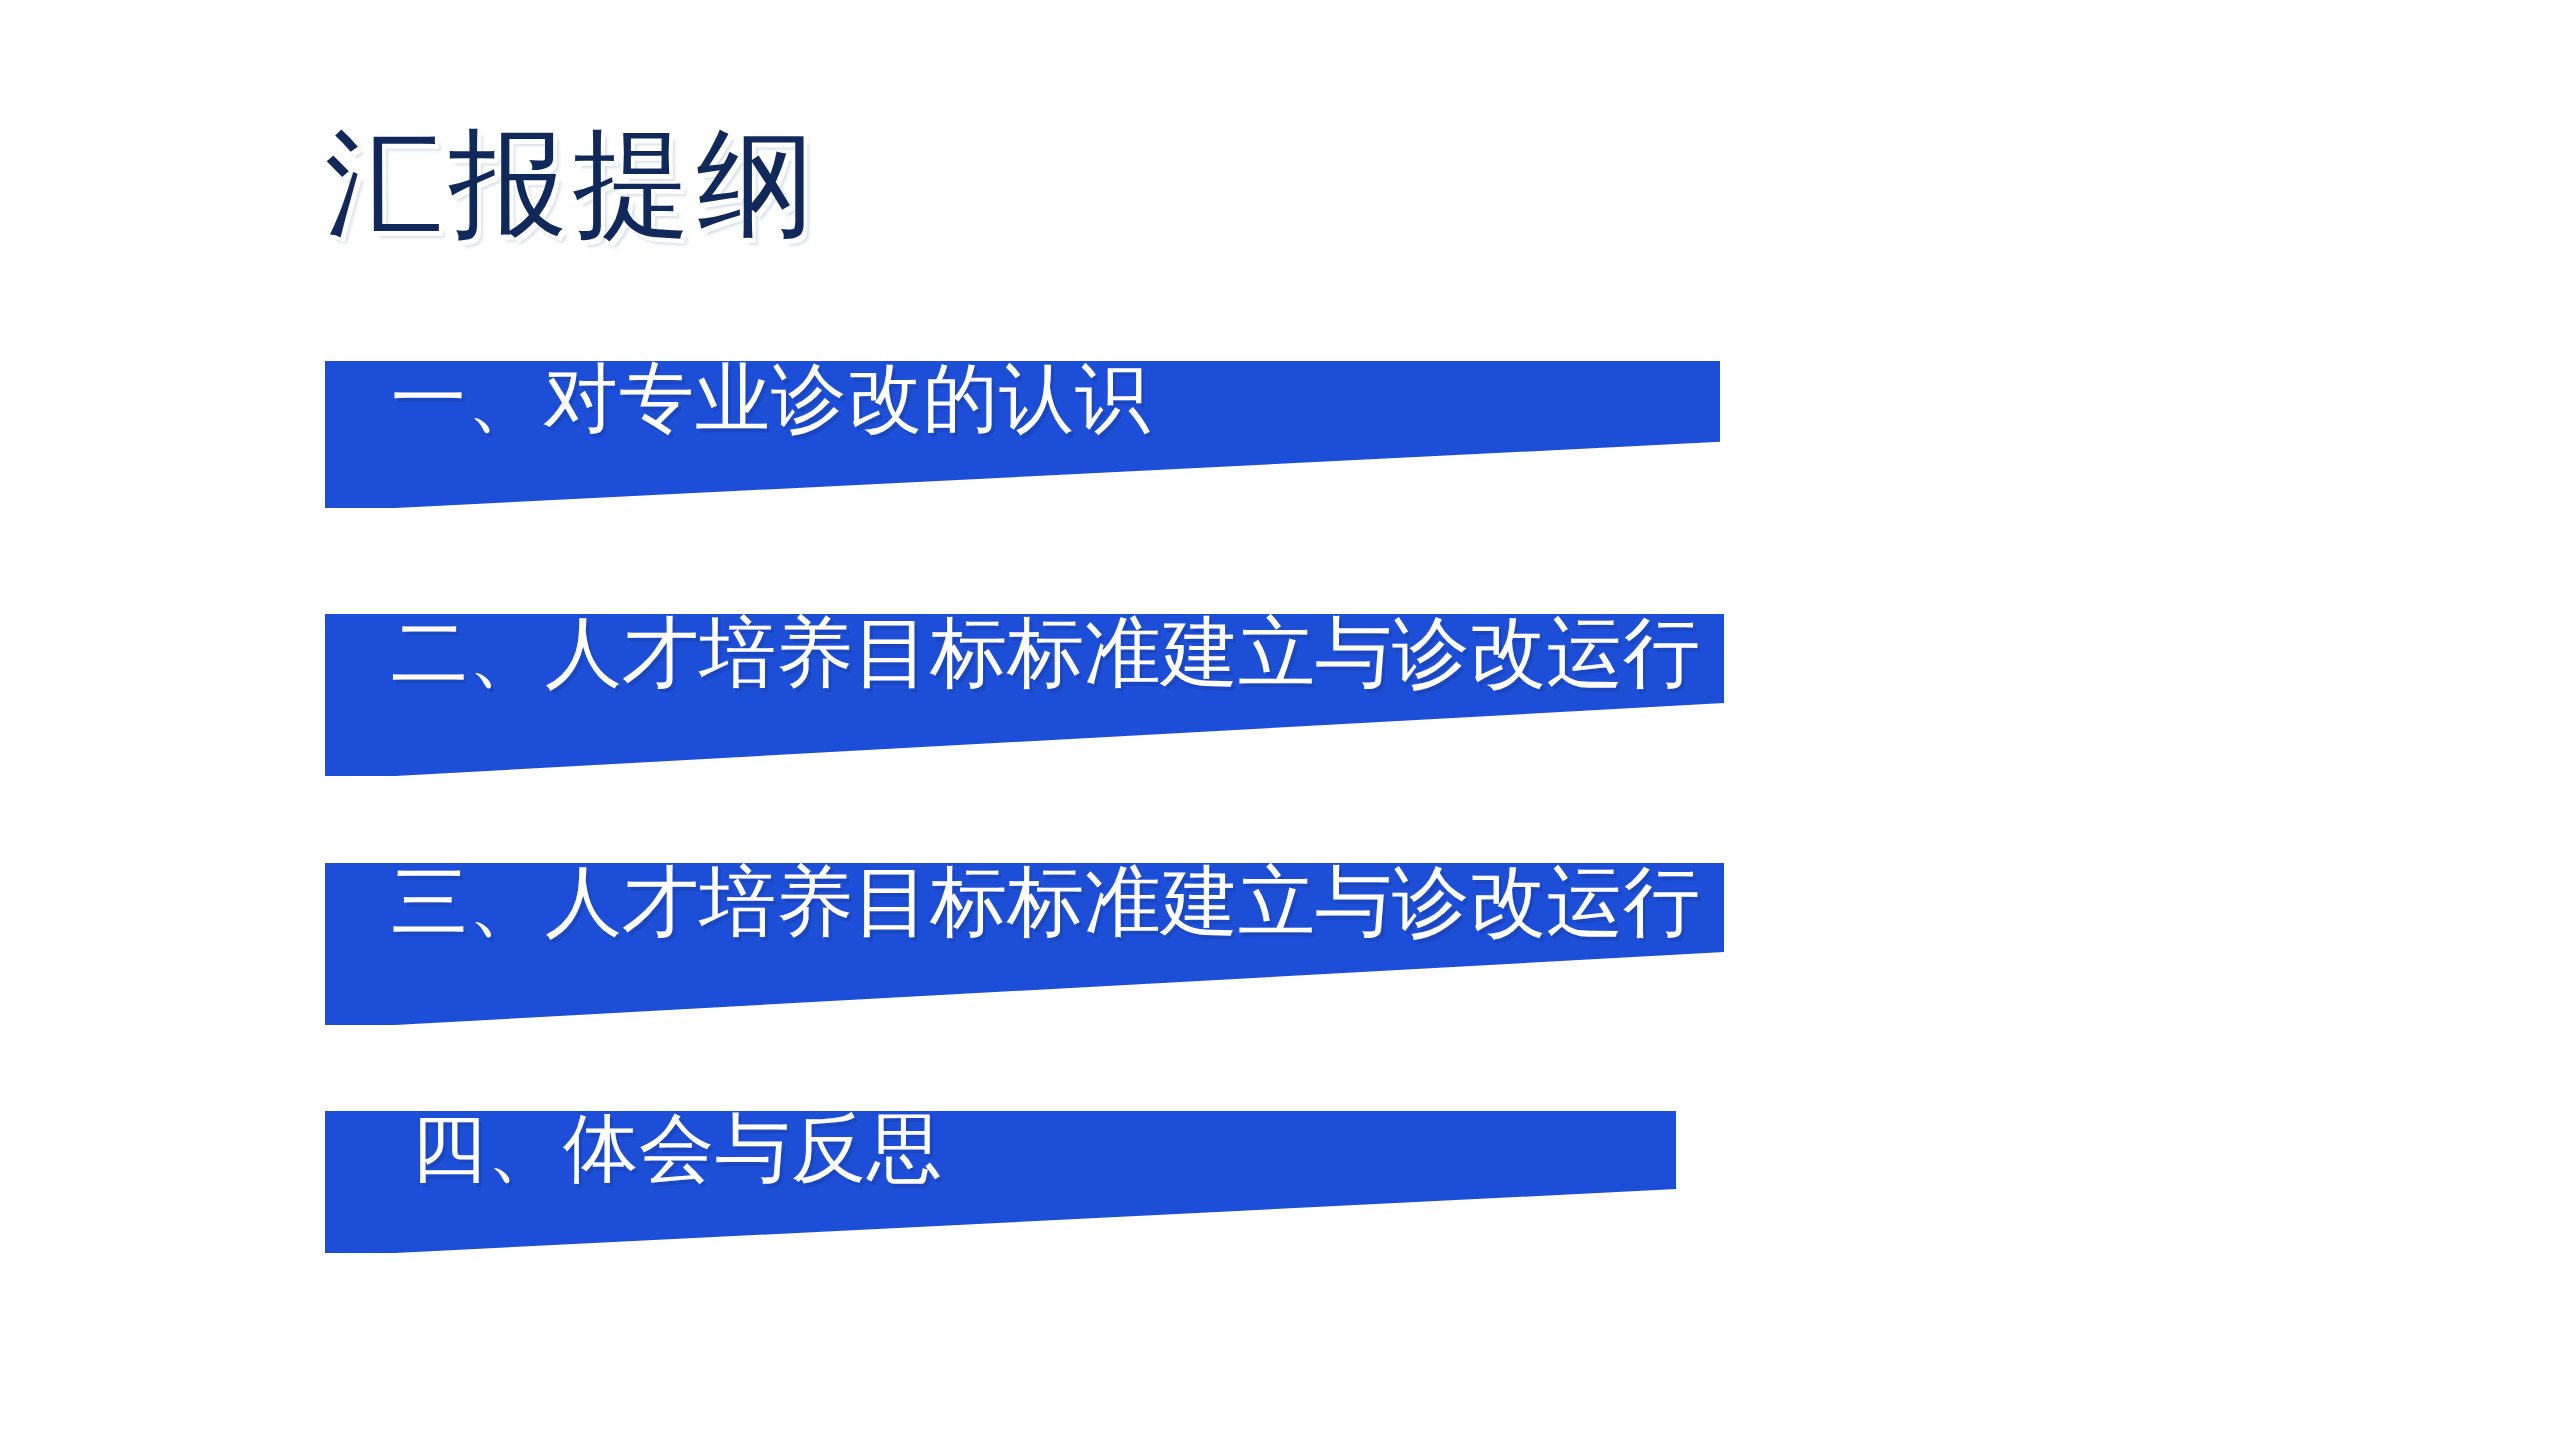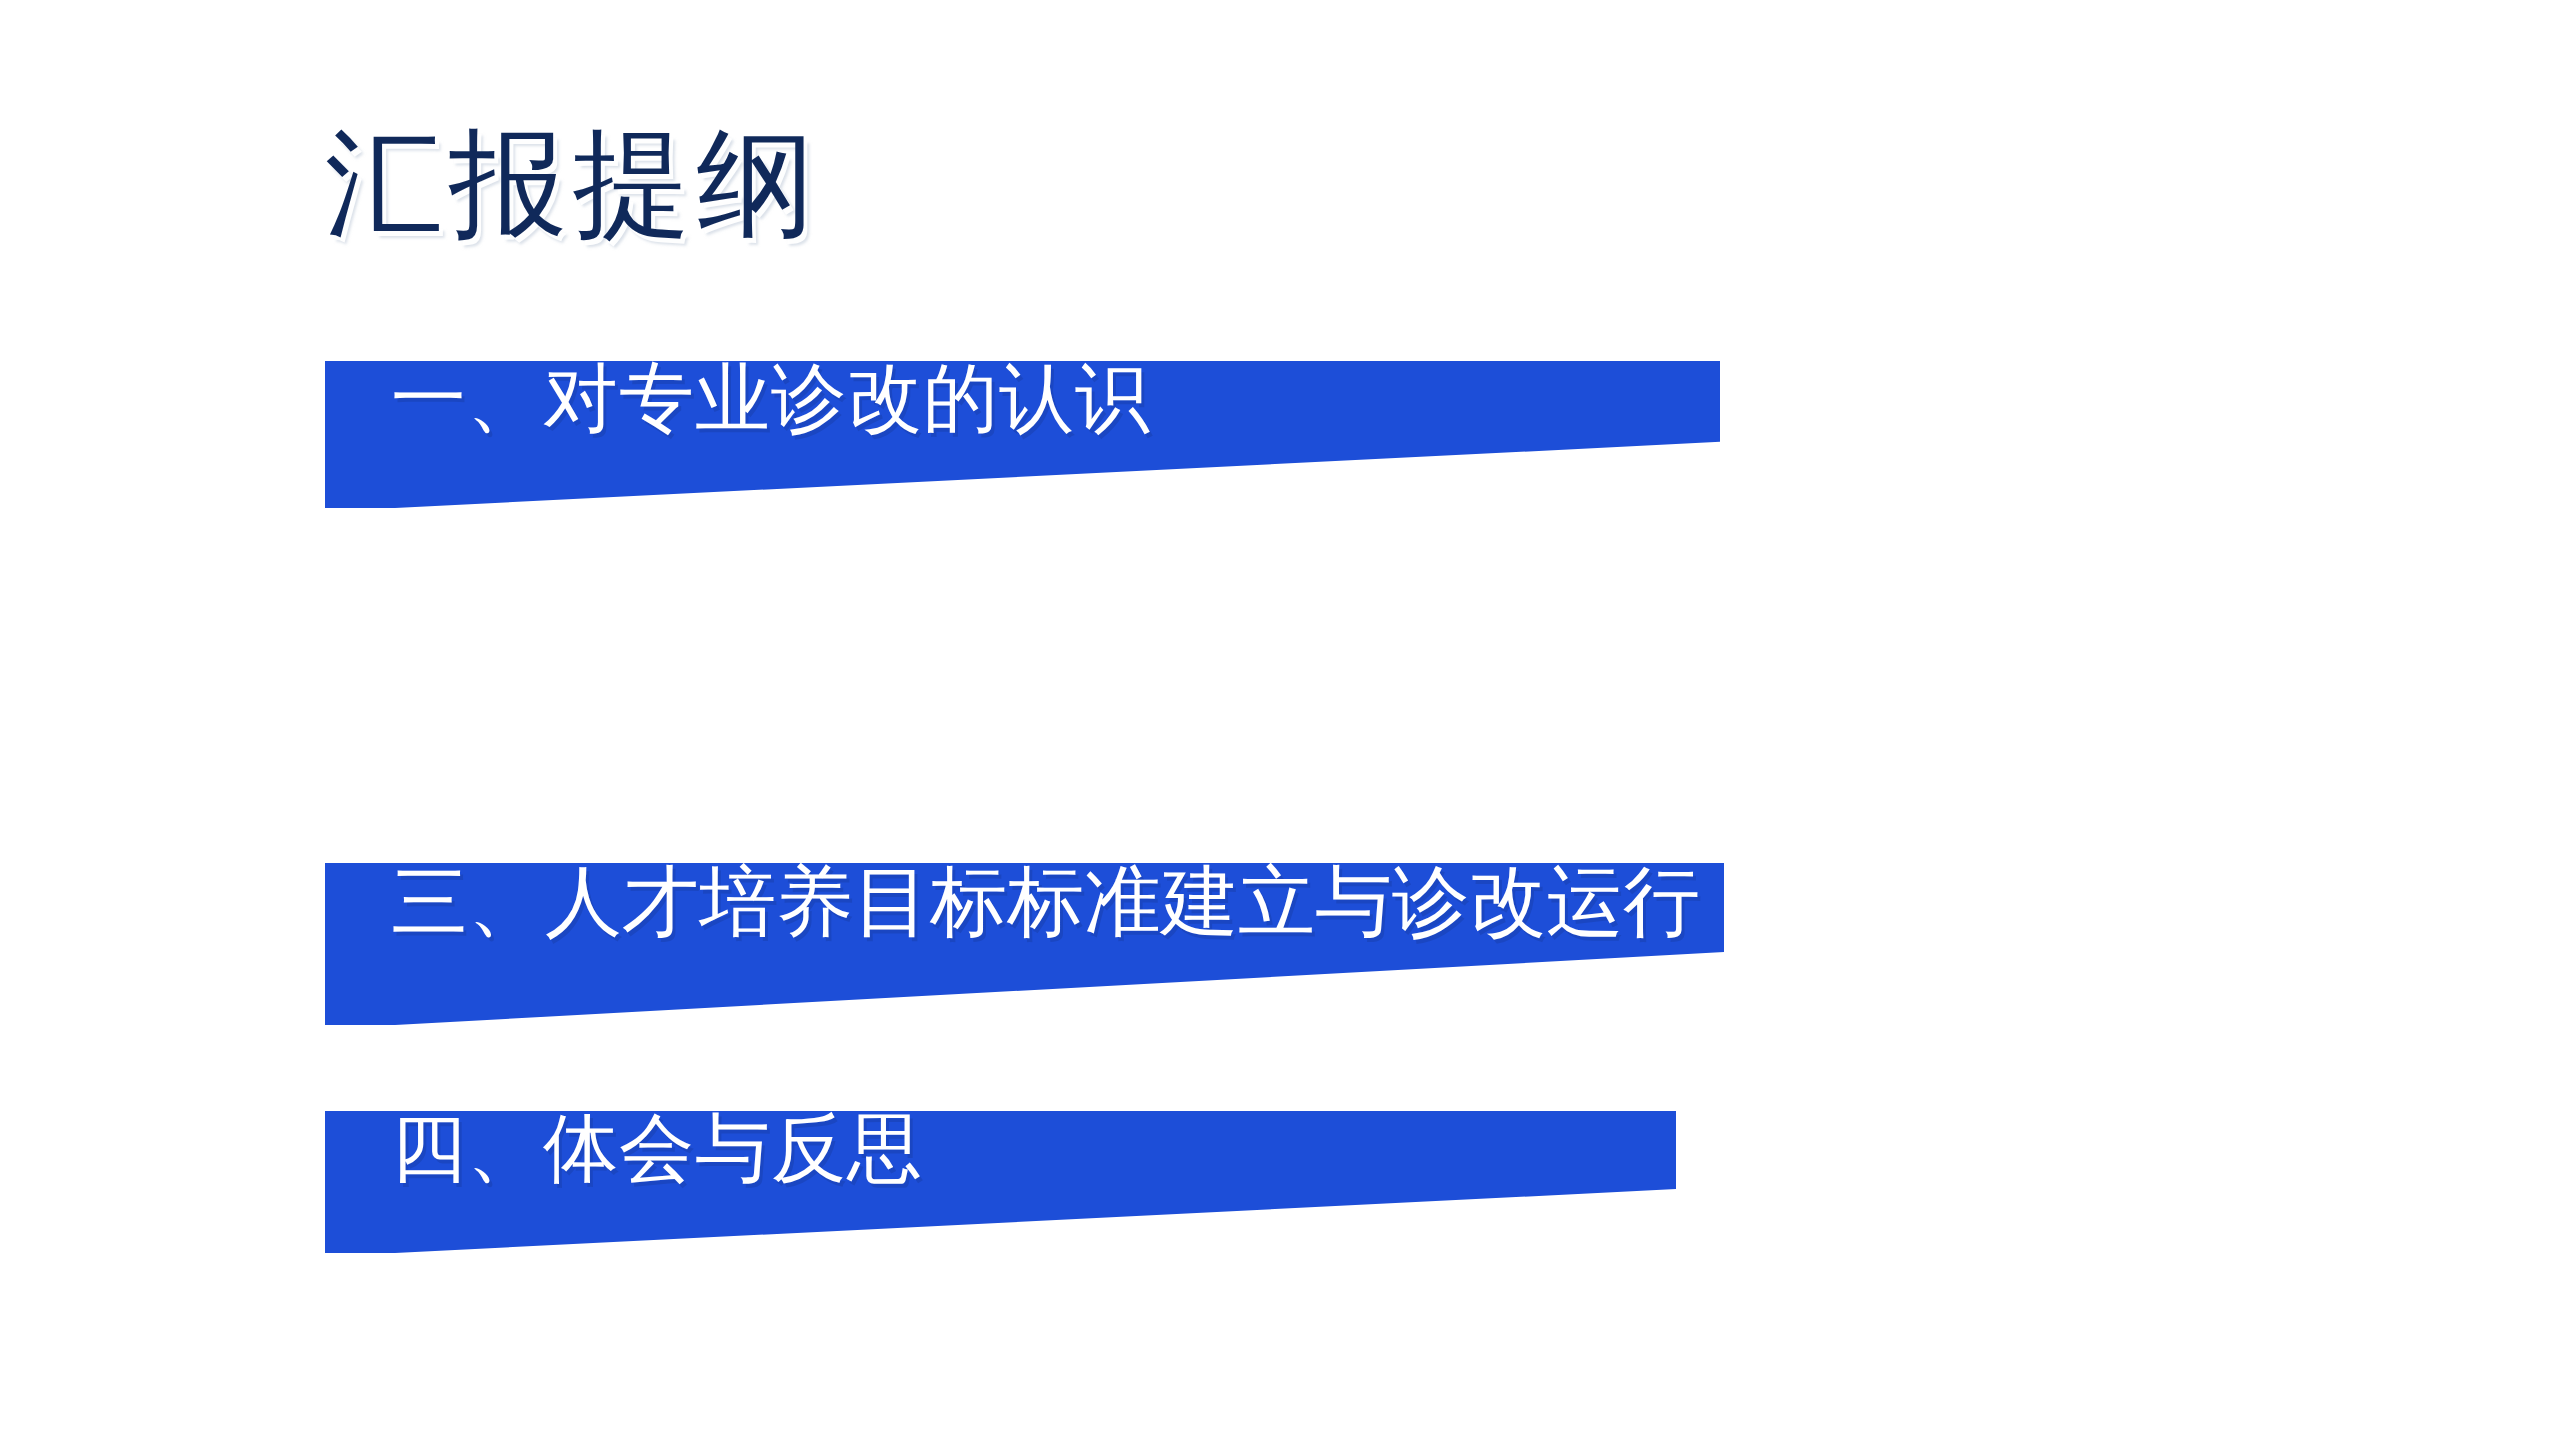--- a/index.html
+++ b/index.html
@@ -74,40 +74,43 @@
     letter-spacing: 1px;
     white-space: nowrap;
     padding-left: 66px;
     text-shadow: 2.9px 3.9px 0 rgba(0,0,0,0.10);
   }
 
   
   #banner-1 { top: 361px;  width: 1395px; height: 147px; }
   #banner-2 { top: 614px;  width: 1399px; height: 162px; }
   #banner-3 { top: 863px;  width: 1399px; height: 162px; }
-  #banner-4 { top: 1111px; width: 1351px; height: 142px; }
+  #banner-4 { top: 1111px; width: 1351px; height: 142px; padding-left: 20px; }
 
   #banner-1 .banner-label { font-size: 75px; }
   #banner-2 .banner-label { font-size: 77px; letter-spacing: 0px; }
   #banner-3 .banner-label { font-size: 77px; letter-spacing: 0px; }
   #banner-4 .banner-label { font-size: 75px; }
 </style>
 </head>
 <body>
 
 <div id="slide">
 
   <div id="slide-title">汇报提纲</div>
 
   <div id="banner-list">
 
     <div class="banner" id="banner-1">
       <span class="banner-label">一、对专业诊改的认识</span>
     </div>
 
+    <div class="banner" id="banner-2">
+      <span class="banner-label">二、人才培养目标标准建立与诊改运行</span>
+    </div>
 
     <div class="banner" id="banner-3">
       <span class="banner-label">三、人才培养目标标准建立与诊改运行</span>
     </div>
 
     <div class="banner" id="banner-4">
       <span class="banner-label">四、体会与反思</span>
     </div>
 
   </div>

